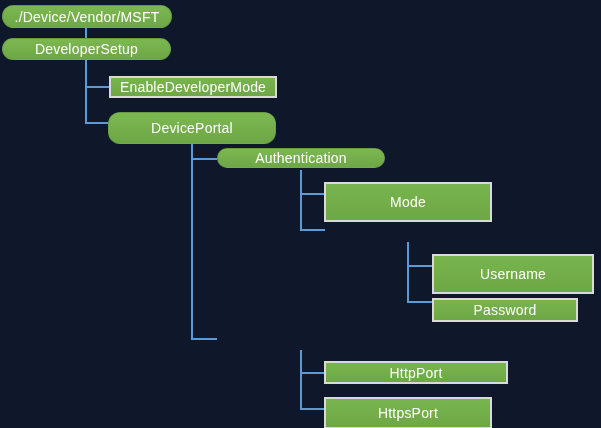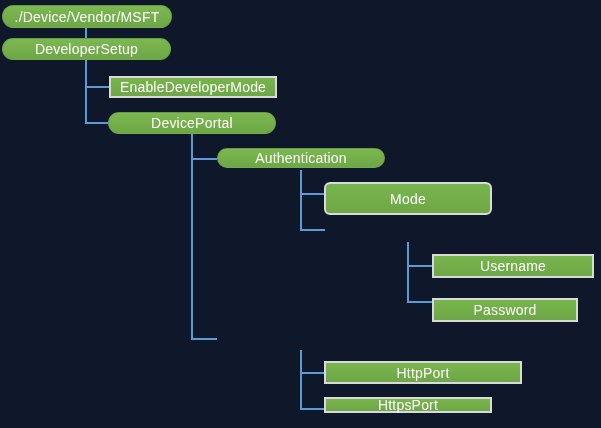--- a/index.html
+++ b/index.html
@@ -30,29 +30,29 @@
     border:2px solid #d9d9d9;
   }
   .line{
     position:absolute;
     background:#5B9BD5;
   }
   
   .n1 {left:2px;  top:5px;   width:170px;height:23px;}
   .n2 {left:2px;  top:38px;  width:169px;height:22px;}
   .n3 {left:109px;top:76px;  width:168px;height:22px;}
-  .n4 {left:108px;top:112px; width:168px;height:22px;}
+  .n4 {left:108px;top:112px; width:168px;height:32px;}
   .n5 {left:217px;top:148px; width:168px;height:20px;}
-  .n6 {left:324px;top:182px; width:168px;height:33px;border-radius:6px;}
+  .n6 {left:324px;top:182px; width:168px;height:40px;}
   .n7 {left:325px;top:219px; width:167px;height:23px;}
-  .n8 {left:432px;top:254px; width:162px;height:24px;}
+  .n8 {left:432px;top:254px; width:162px;height:40px;}
   .n9 {left:432px;top:298px; width:146px;height:24px;}
   .n10{left:217px;top:328px; width:168px;height:22px;}
-  .n11{left:324px;top:361px; width:198px;height:23px;}
-  .n12{left:324px;top:397px; width:168px;height:16px;}
+  .n11{left:324px;top:361px; width:184px;height:23px;}
+  .n12{left:324px;top:397px; width:168px;height:32px;}
   
   .v1 {left:85px; top:28px; width:2px;height:10px;}
   .v2 {left:85px; top:60px; width:2px;height:64px;}
   .v3 {left:191px;top:134px;width:2px;height:206px;}
   .v4 {left:300px;top:170px;width:2px;height:61px;}
   .v5 {left:407px;top:242px;width:2px;height:61px;}
   .v6 {left:300px;top:350px;width:2px;height:60px;}
   .h1 {left:85px; top:86px; width:24px;height:2px;}
   .h2 {left:85px; top:122px;width:23px;height:2px;}
   .h3 {left:191px;top:158px;width:26px;height:2px;}

